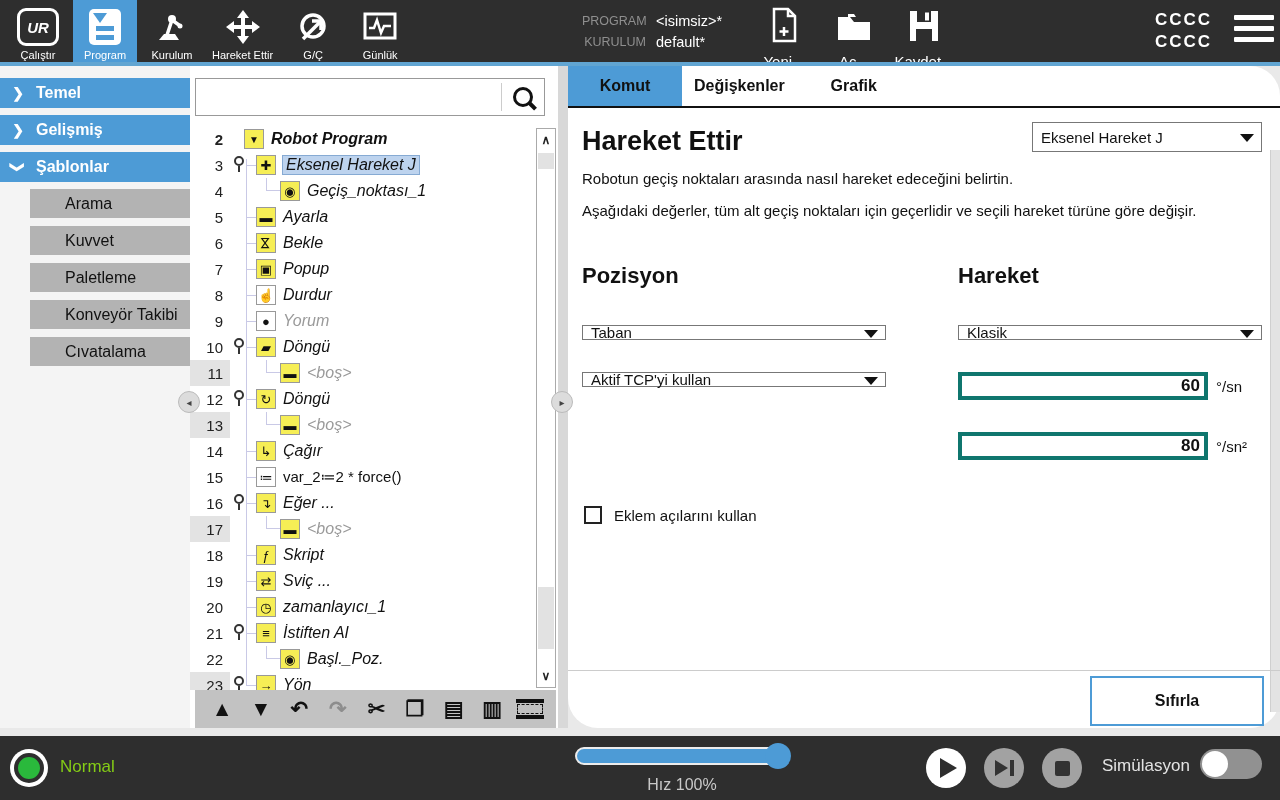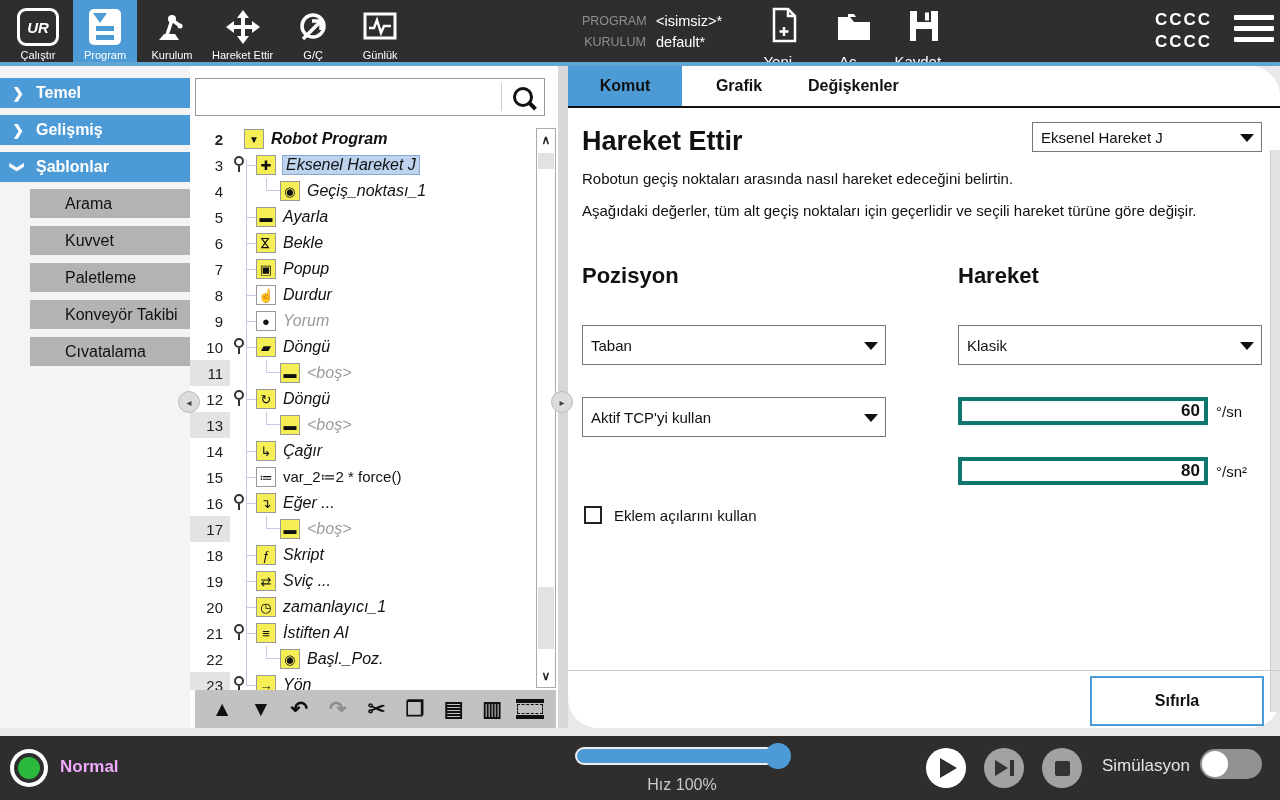--- a/index.html
+++ b/index.html
@@ -77,21 +77,21 @@
   .lhandle{position:absolute;left:-12px;top:325px;width:22px;height:22px;border-radius:50%;background:#dcdcdc;border:1px solid #bbb;display:flex;align-items:center;justify-content:center;font-size:10px;color:#444;z-index:6;box-sizing:border-box;}
   .splitter{position:absolute;left:558px;top:66px;width:10px;height:662px;background:#d8d8d8;}
   .rhandle{position:absolute;left:-7px;top:325px;width:22px;height:22px;border-radius:50%;background:#dcdcdc;border:1px solid #bbb;display:flex;align-items:center;justify-content:center;font-size:10px;color:#444;z-index:6;box-sizing:border-box;}
   
   .inspector{position:absolute;left:568px;top:66px;width:712px;height:662px;background:#fff;border-radius:30px;}
   .itabs{height:40px;border-bottom:2px solid #111;display:flex;}
   .itab{min-width:114px;display:flex;align-items:center;justify-content:center;font-weight:bold;font-size:16px;padding:0 12px;box-sizing:border-box;}
   .itab.active{background:#4d9bd6;}
   .ibody{position:relative;height:562px;}
   .ititle{position:absolute;left:14px;top:18px;font-size:27px;font-weight:bold;}
-  .dd{position:relative;border:1px solid #777;background:#fff;display:flex;align-items:center;padding:0 26px 0 8px;font-size:15px;box-sizing:border-box;height:40px;white-space:nowrap;}
+  .dd{position:relative;border:1px solid #777;background:#fff;display:flex;align-items:center;padding:0 26px 0 8px;font-size:15px;box-sizing:border-box;height:15px;white-space:nowrap;}
   .dd::after{content:"";position:absolute;right:7px;top:50%;margin-top:-3px;border-left:7px solid transparent;border-right:7px solid transparent;border-top:8px solid #111;}
   .typedd{position:absolute;right:18px;top:14px;width:230px;height:30px;}
   .desc1{position:absolute;left:14px;top:62px;font-size:15px;}
   .desc2{position:absolute;left:14px;top:92px;width:672px;font-size:15px;line-height:22px;}
   .col{position:absolute;top:155px;width:312px;}
   .col-left{left:14px;}
   .col-right{left:390px;}
   .colh{font-size:22px;font-weight:bold;height:30px;}
   .flabel{font-size:15px;margin-top:10px;margin-bottom:5px;}
   .w304{width:304px;}
@@ -100,21 +100,21 @@
   .unit{font-size:15px;}
   .cbrow{position:absolute;left:16px;top:398px;display:flex;align-items:center;gap:12px;font-size:15px;}
   .cb{width:18px;height:18px;border:2px solid #222;background:#fff;box-sizing:border-box;}
   .rstrip{position:absolute;right:0;top:42px;width:10px;height:562px;background:#e3e3e3;border-left:1px solid #cfcfcf;box-sizing:border-box;}
   .ifooter{height:57px;border-top:1px solid #ccc;position:relative;}
   .resetbtn{position:absolute;right:16px;top:5px;width:170px;height:46px;background:#fff;border:2px solid #4d9bd6;font-size:16px;color:#111;display:flex;align-items:center;justify-content:center;font-family:"Liberation Sans",sans-serif;font-weight:bold;}
   
   .bottombar{position:absolute;left:0;top:736px;width:1280px;height:64px;background:#2e2e2e;}
   .statusdot{position:absolute;left:10px;top:13px;width:38px;height:38px;border-radius:50%;background:#fff;display:flex;align-items:center;justify-content:center;}
   .statusdot i{width:30px;height:30px;border-radius:50%;background:#2ab93c;border:4px solid #2e2e2e;box-sizing:border-box;}
-  .statuslabel{position:absolute;left:60px;top:21px;color:#f0abfc;font-weight:bold;font-size:17px;}
+  .statuslabel{position:absolute;left:60px;top:21px;color:#84cc16;font-weight:normal;font-size:17px;}
   .slider{position:absolute;left:575px;top:11px;width:214px;height:18px;border:2px solid #ececec;border-radius:11px;background:#4d9bd6;box-sizing:border-box;}
   .sknob{position:absolute;left:188px;top:-6px;width:26px;height:26px;border-radius:50%;background:#4d9bd6;}
   .speedtext{position:absolute;left:575px;top:40px;width:214px;text-align:center;color:#c9c9c9;font-size:16px;}
   .cbtn{position:absolute;top:12px;width:40px;height:40px;border-radius:50%;display:flex;align-items:center;justify-content:center;}
   .play{left:926px;background:#fff;}
   .playtri{width:0;height:0;border-left:17px solid #2e2e2e;border-top:10px solid transparent;border-bottom:10px solid transparent;margin-left:5px;}
   .step{left:984px;background:#a2a2a2;}
   .steptri{width:0;height:0;border-left:13px solid #333;border-top:8px solid transparent;border-bottom:8px solid transparent;}
   .stepbar{width:4px;height:16px;background:#333;margin-left:2px;}
   .stop{left:1042px;background:#a2a2a2;}
@@ -464,24 +464,24 @@
   <div class="splitter">
     <div class="rhandle">▸</div>
   </div>
 
   <div class="inspector">
     <div class="itabs">
       <div class="itab active">
           <span>Komut</span>
         </div>
       <div class="itab">
+          <span>Değişkenler</span>
+        </div>
+      <div class="itab">
           <span>Grafik</span>
-        </div>
-      <div class="itab">
-          <span>Değişkenler</span>
         </div>
     </div>
 
     <div class="ibody">
       <div class="ititle">Hareket Ettir</div>
       <div class="dd typedd">
           <span>Eksenel Hareket J</span>
         </div>
       <div class="desc1">Robotun geçiş noktaları arasında nasıl hareket edeceğini belirtin.</div>
       <div class="desc2">Aşağıdaki değerler, tüm alt geçiş noktaları için geçerlidir ve seçili hareket türüne göre değişir.</div>

